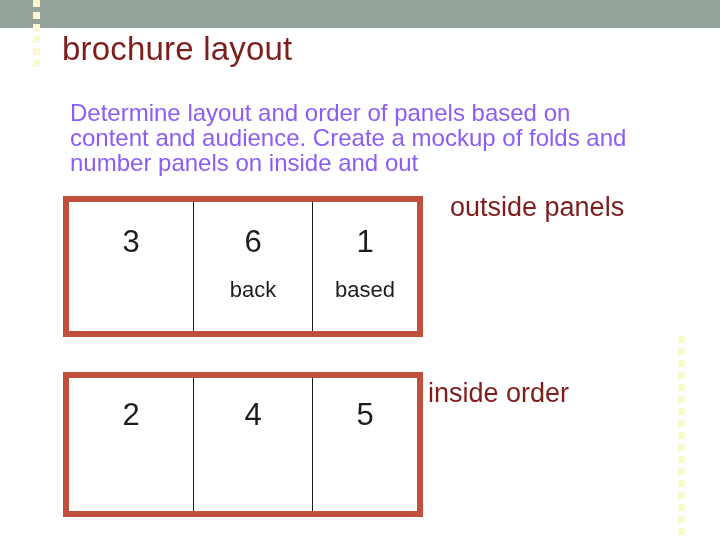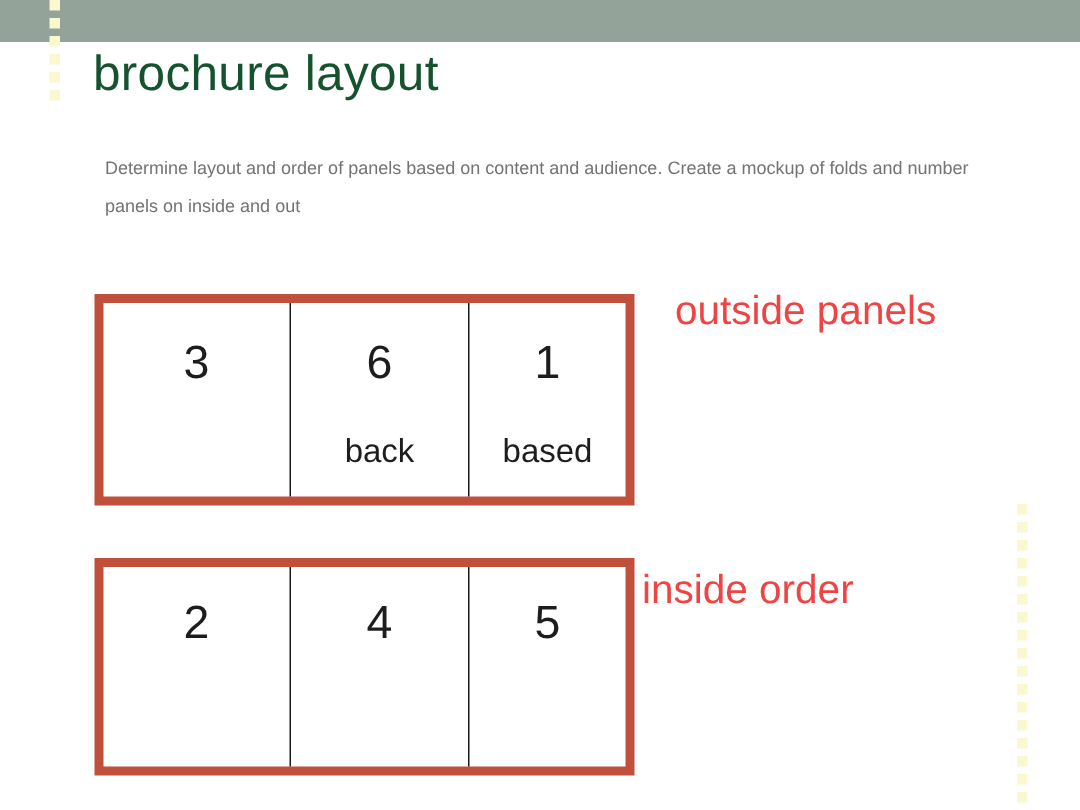--- a/index.html
+++ b/index.html
@@ -46,34 +46,34 @@
     top: 336px;
     height: 204px;
   }
 
   
   #page-title {
     position: absolute;
     left: 62px;
     top: 30px;
     font-size: 33px;
-    color: #14532d;
+    color: #7f1d1d;
     letter-spacing: 0.2px;
     white-space: nowrap;
   }
 
   
   #body-text {
     position: absolute;
     left: 70px;
     top: 100px;
     width: 580px;
-    font-size: 12px;
+    font-size: 24px;
     line-height: 25px;
-    color: #737373;
+    color: #8b5cf6;
   }
 
   
   .panel-table {
     position: absolute;
     border: 6px solid #c0503c;
     background: #ffffff;
     box-sizing: border-box;
     display: flex;
   }
@@ -111,29 +111,29 @@
     color: #1d1d1d;
     line-height: 1;
   }
   #outside-table .panel-number { margin-top: 24px; }
   #inside-table  .panel-number { margin-top: 21px; }
 
   .panel-label {
     font-size: 22px;
     color: #1d1d1d;
     line-height: 1;
-    margin-top: 33px;
+    margin-top: 22px;
   }
   .panel-label.empty { visibility: hidden; }
 
   
   .side-caption {
     position: absolute;
     font-size: 27px;
-    color: #ef4444;
+    color: #7f1d1d;
     white-space: nowrap;
   }
   #caption-outside {
     left: 450px;
     top: 192px;
   }
   #caption-inside {
     left: 428px;
     top: 378px;
   }

